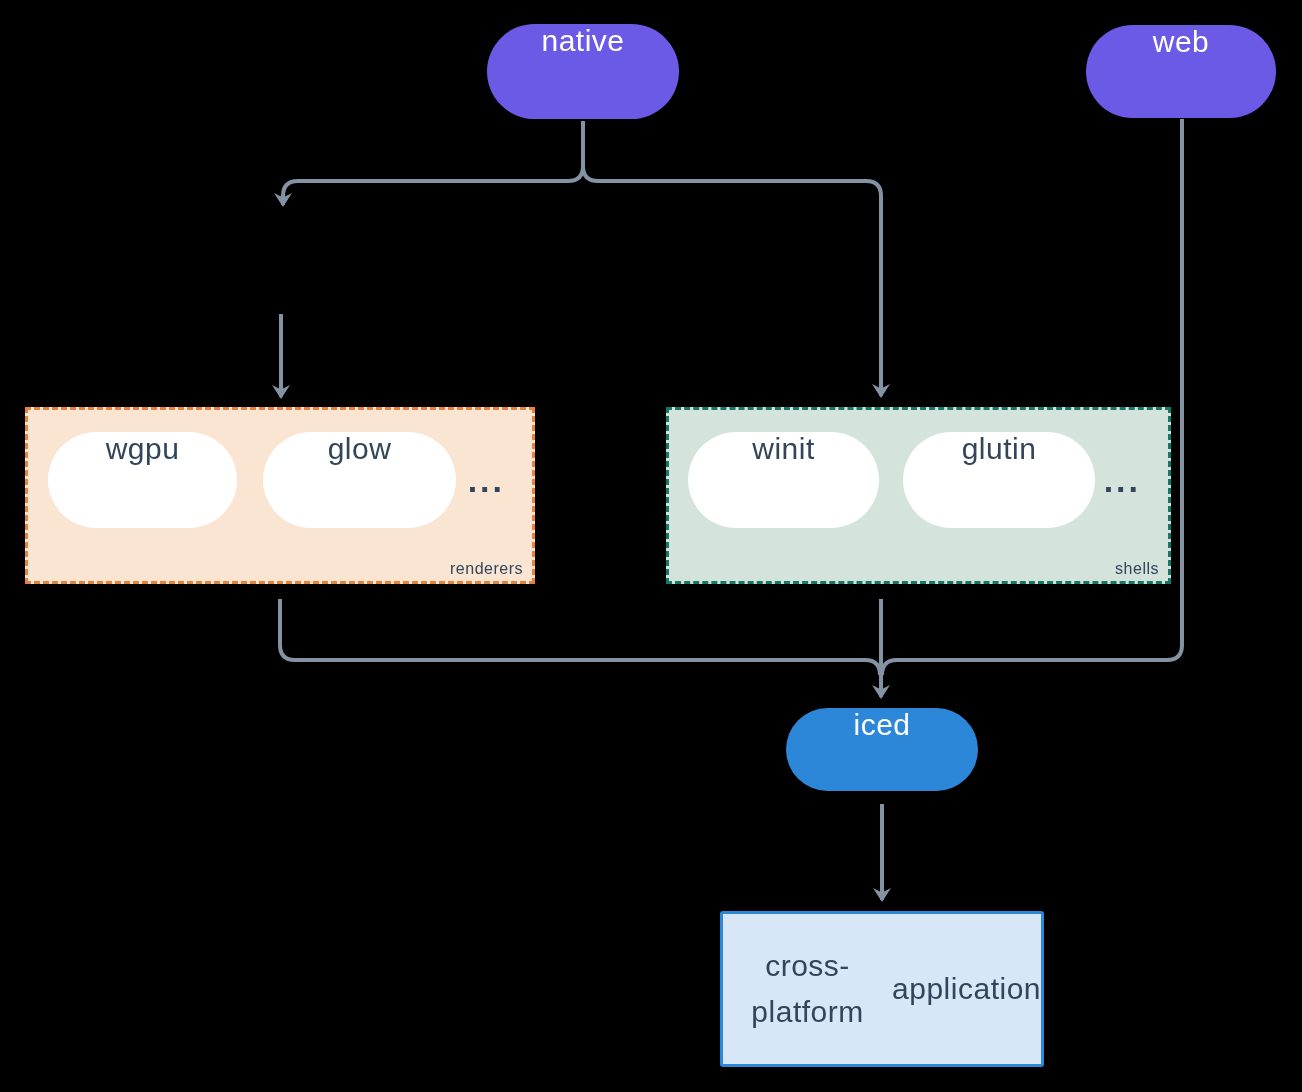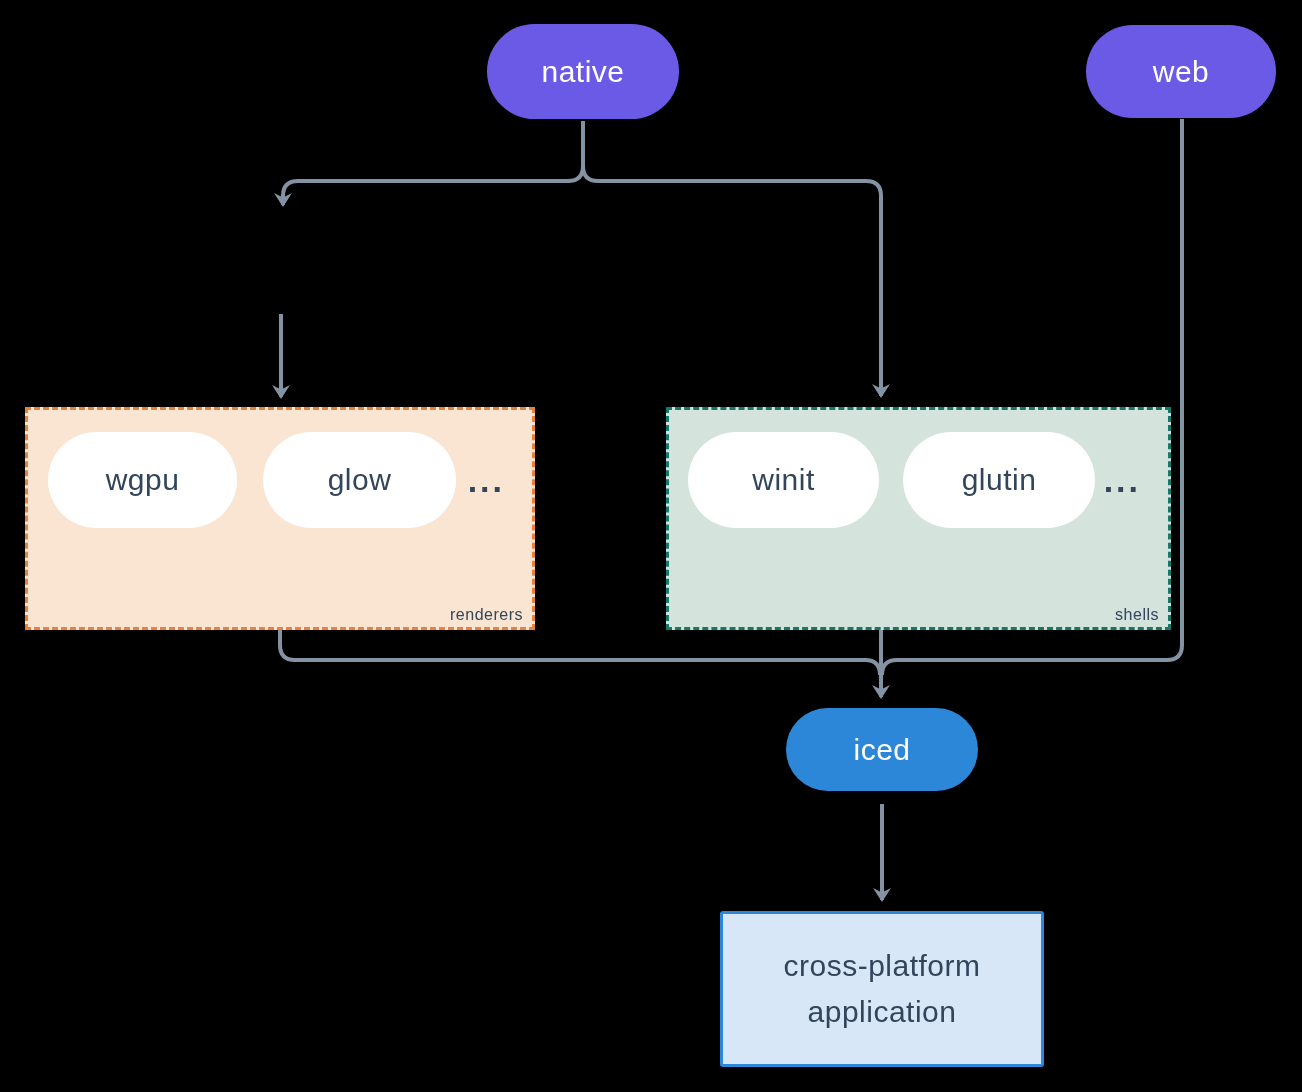--- a/index.html
+++ b/index.html
@@ -11,30 +11,30 @@
   }
   * { box-sizing:border-box; margin:0; padding:0; }
   html,body { width:1302px; height:1092px; background:var(--background); overflow:hidden; }
   body { font-family:"Liberation Sans","DejaVu Sans",sans-serif; }
   .canvas { position:relative; width:1302px; height:1092px; background:var(--background); }
   svg.edges { position:absolute; left:0; top:0; width:1302px; height:1092px; }
   svg.edges path { stroke:var(--edge); stroke-width:4; fill:none; }
   svg.edges .arrowhead { fill:var(--edge); stroke:none; }
 
   .pill {
-    position:absolute; display:flex; align-items:center; justify-content:center;
+    position:absolute; display:flex; justify-content:center;
     border-radius:48px; font-size:30px; letter-spacing:0.5px;
   }
   .pill.node { color:#ffffff; }
   .pill-native   { left:487px; top:24px;  width:192px; height:95px; background:var(--purple); }
   .pill-web      { left:1086px; top:25px; width:190px; height:93px; background:var(--purple); }
   .pill-graphics { left:187px; top:216px; width:191px; height:96px; background:var(--orange); }
   .pill-iced     { left:786px; top:708px; width:192px; height:83px; background:var(--blue); }
 
-  .group { position:absolute; top:407px; height:223px; }
+  .group { position:absolute; top:407px; height:177px; }
   .group-box { position:absolute; inset:0; border:3px dashed; }
   .group-renderers { left:25px; width:510px; }
   .group-renderers .group-box { background:var(--renderers-fill); border-color:var(--renderers-border); }
   .group-shells { left:630px; width:505px;margin-left:36px; }
   .group-shells .group-box { background:var(--shells-fill); border-color:var(--shells-border); }
 
   .pill.white { background:var(--pill-white); color:var(--ink); }
   .pill-wgpu   { left:23px;  top:25px; width:189px; height:96px; }
   .pill-glow   { left:238px; top:25px; width:193px; height:96px; }
   .pill-winit  { left:22px;  top:25px; width:191px; height:96px; }
@@ -46,21 +46,21 @@
     font-size:34px; font-weight:700; letter-spacing:3px;
   }
   .group-label {
     position:absolute; right:12px; bottom:6px;
     color:var(--ink); font-size:16px; letter-spacing:0.5px;
   }
 
   .app-box {
     position:absolute; left:720px; top:911px; width:324px; height:156px;
     background:var(--app-fill); border:3px solid var(--app-border); border-radius:3px;
-    display:flex; flex-direction:column; align-items:center; justify-content:center;
+    display:flex; align-items:center; justify-content:center;
     color:var(--ink); font-size:30px; line-height:46px; text-align:center; letter-spacing:0.5px;
   }
 </style>
 </head>
 <body>
 
 <div class="canvas">
 
   <svg class="edges" viewBox="0 0 1302 1092" aria-hidden="true">
     <defs>

